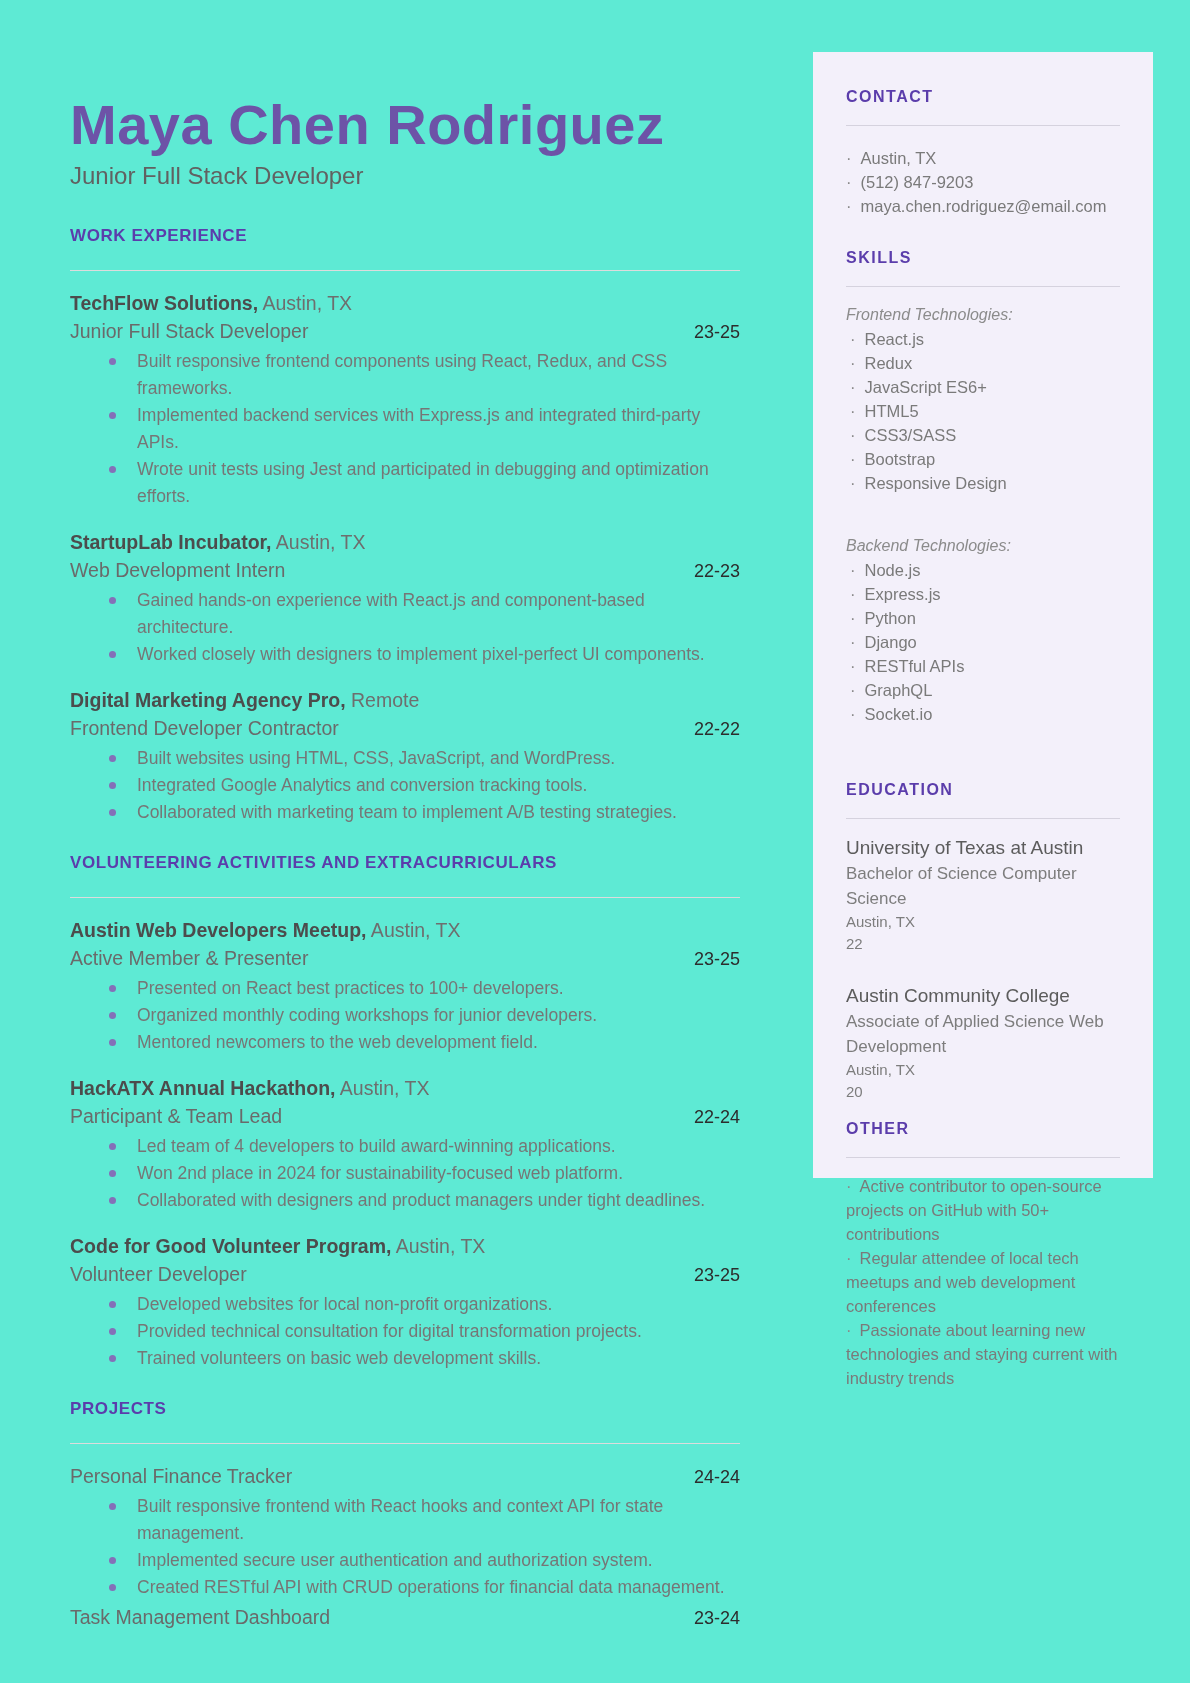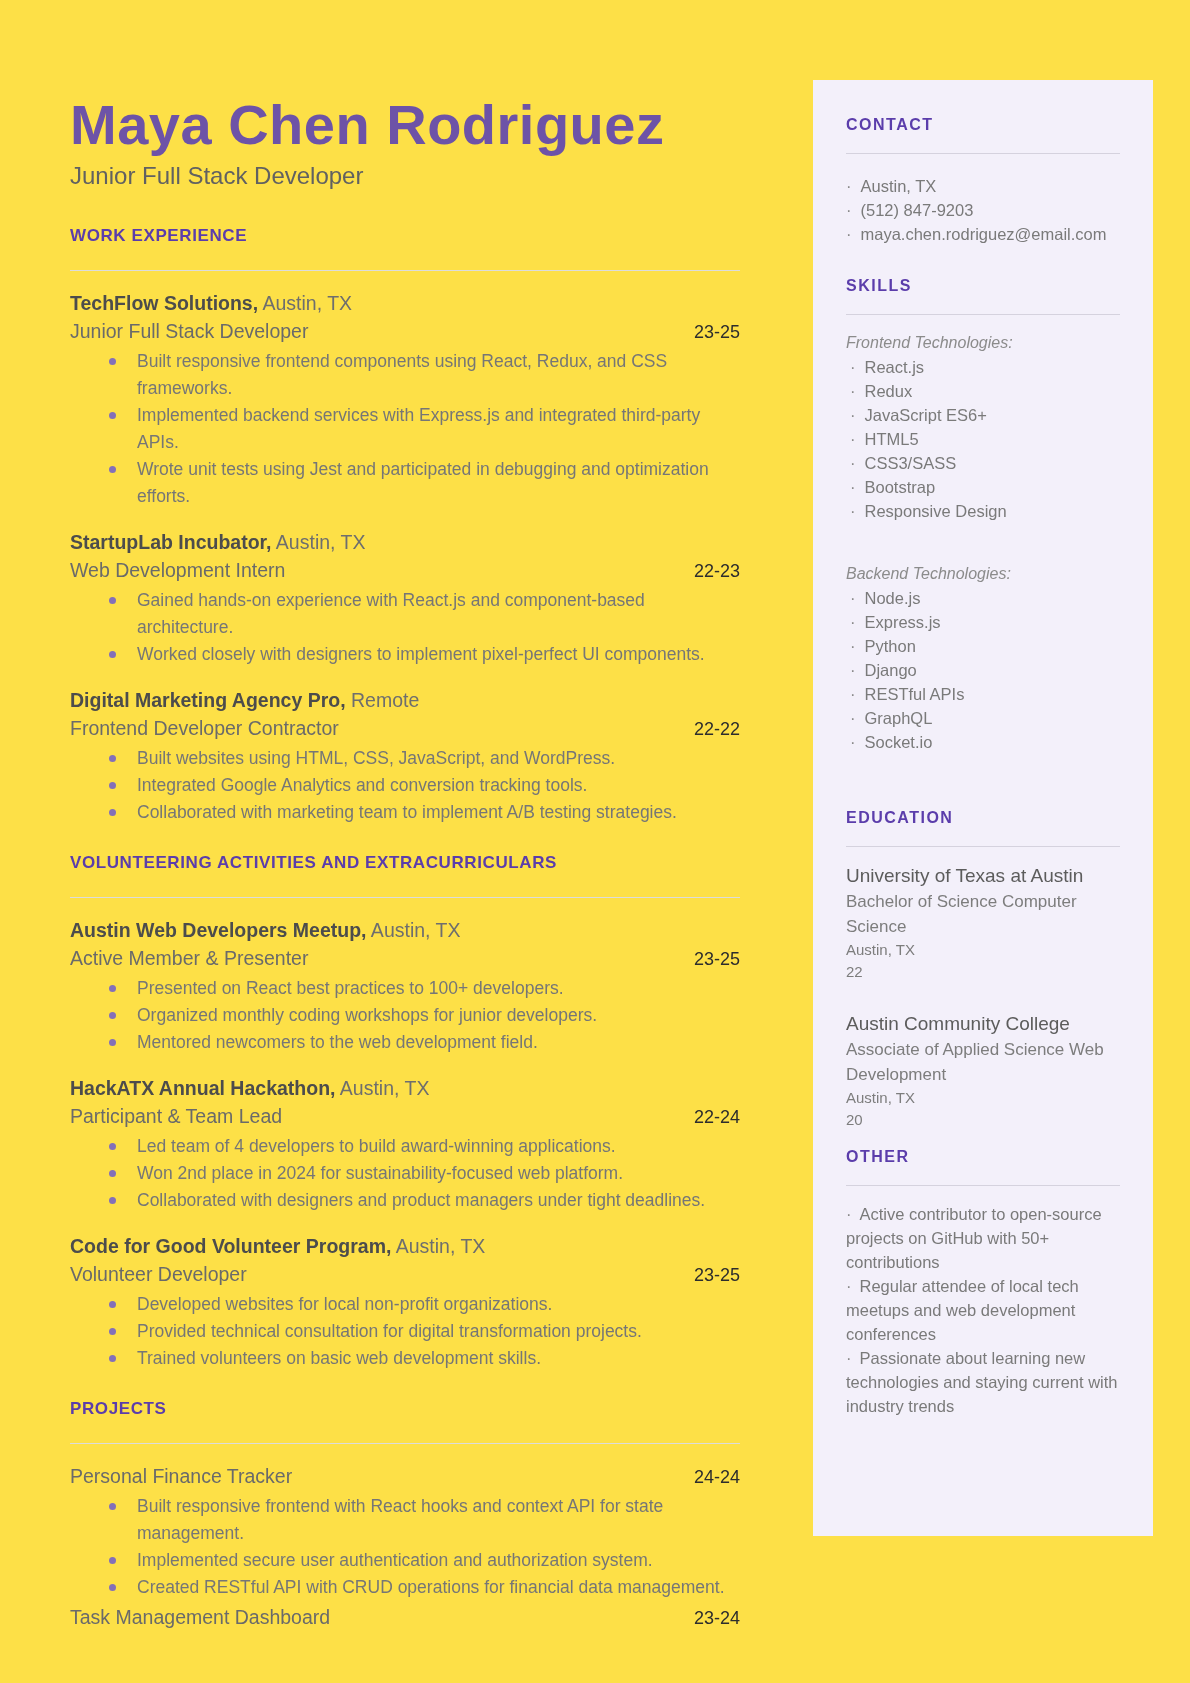--- a/index.html
+++ b/index.html
@@ -2,21 +2,21 @@
 <html><head>
 <meta charset="utf-8">
 <style>
   * { margin: 0; padding: 0; box-sizing: border-box; }
   html, body { background: #ffffff; }
   body {
     width: 1190px; height: 1683px;
     position: relative; overflow: hidden;
     font-family: "Liberation Sans", sans-serif;
   }
-  .page { position: absolute; inset: 0; background: #fde047; }
+  .page { position: absolute; inset: 0; background: #5eead4; }
 
   
   .main { position: absolute; left: 70px; top: 0; width: 670px; }
   .name {
     padding-top: 97px; font-size: 56px; line-height: 56px;
     font-weight: 700; color: #6d53a7; letter-spacing: 0.5px;
   }
   .subtitle {
     margin-top: 8px; margin-bottom: 35px;
     font-size: 24px; line-height: 30px; color: #616161;
@@ -38,21 +38,21 @@
   ul.bullets li {
     position: relative; font-size: 17.5px; line-height: 27px; color: #767676;
   }
   ul.bullets li::before {
     content: ""; position: absolute; left: -28px; top: 10px;
     width: 7px; height: 7px; border-radius: 50%; background: #8470b8;
   }
 
   
   .sidebar {
-    position: absolute; left: 813px; top: 80px; width: 340px; height: 1456px;
+    position: absolute; left: 813px; top: 52px; width: 340px; height: 1126px;
     background: #f3f0fa; padding: 35px 33px 0 33px; overflow: visible;
   }
   .side-h {
     font-size: 16px; line-height: 20px; font-weight: 700;
     color: #5b3dab; letter-spacing: 1.5px;
   }
   .side-h.skills-h { margin-top: 30px; }
   .side-h.education-h { margin-top: 54px; }
   .side-h.other-h { margin-top: 16px; }
   .side-rule { border: none; border-top: 1px solid #d5d2de; margin-top: 18px; }

